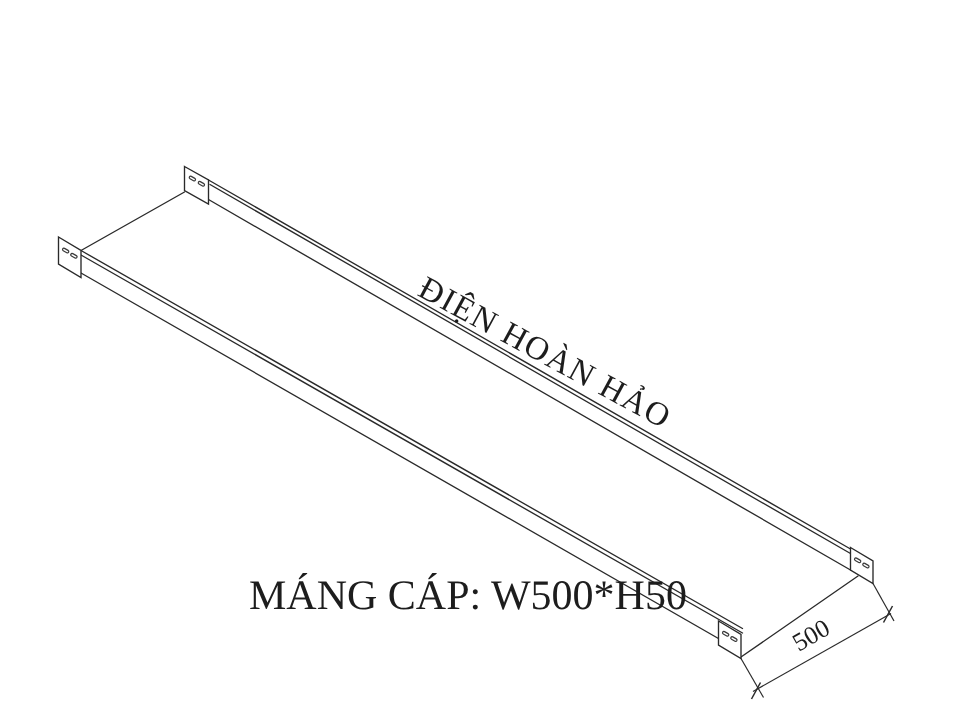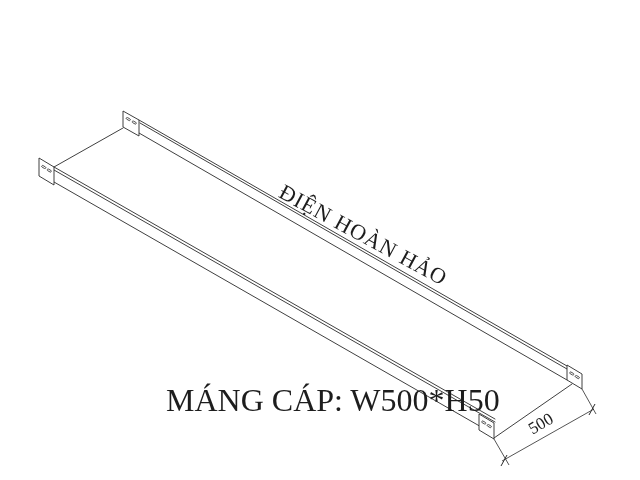--- a/index.html
+++ b/index.html
@@ -58,21 +58,21 @@
     left: 287px;
     top: 179px;
     font-size: 22px;
     letter-spacing: 1px;
     transform: rotate(28.5deg);
     transform-origin: 0 0;
   }
   #product-label {
     left: 166px;
     top: 382px;
-    font-size: 32px;
+    font-size: 28px;
   }
   #dimension-text {
     left: 511px;
     top: 414px;
     width: 60px;
     text-align: center;
     font-size: 17px;
     transform: rotate(-30deg);
     transform-origin: 50% 50%;
   }

